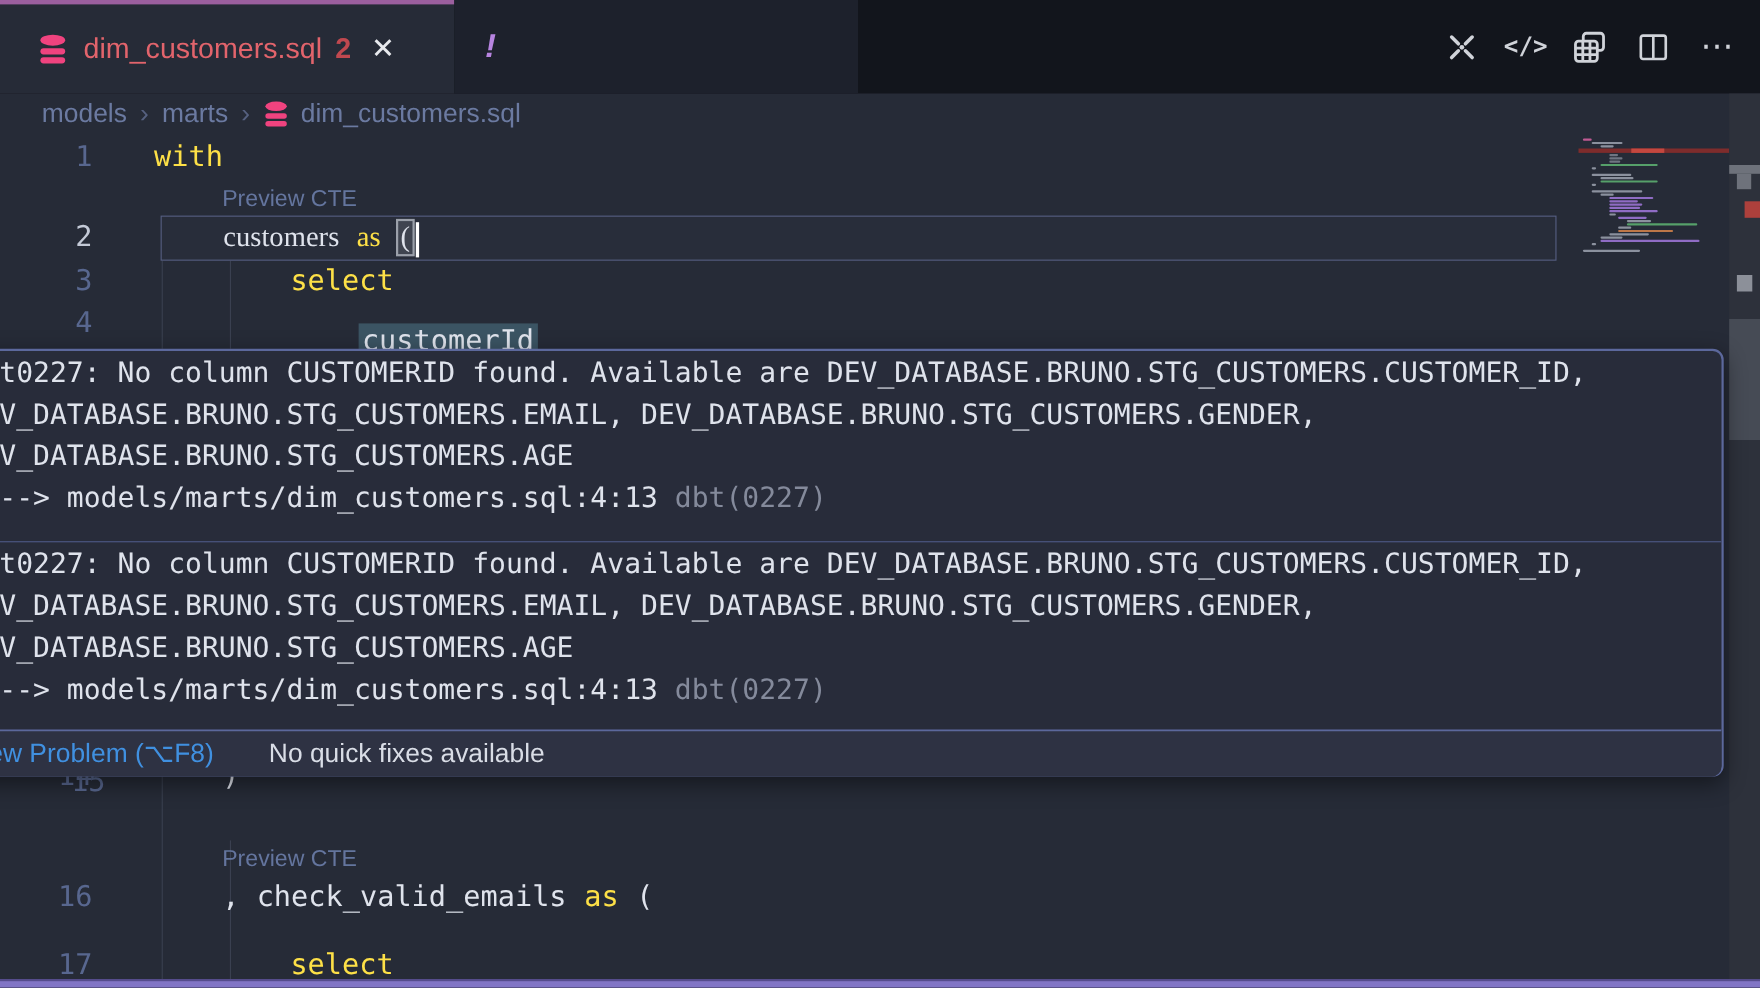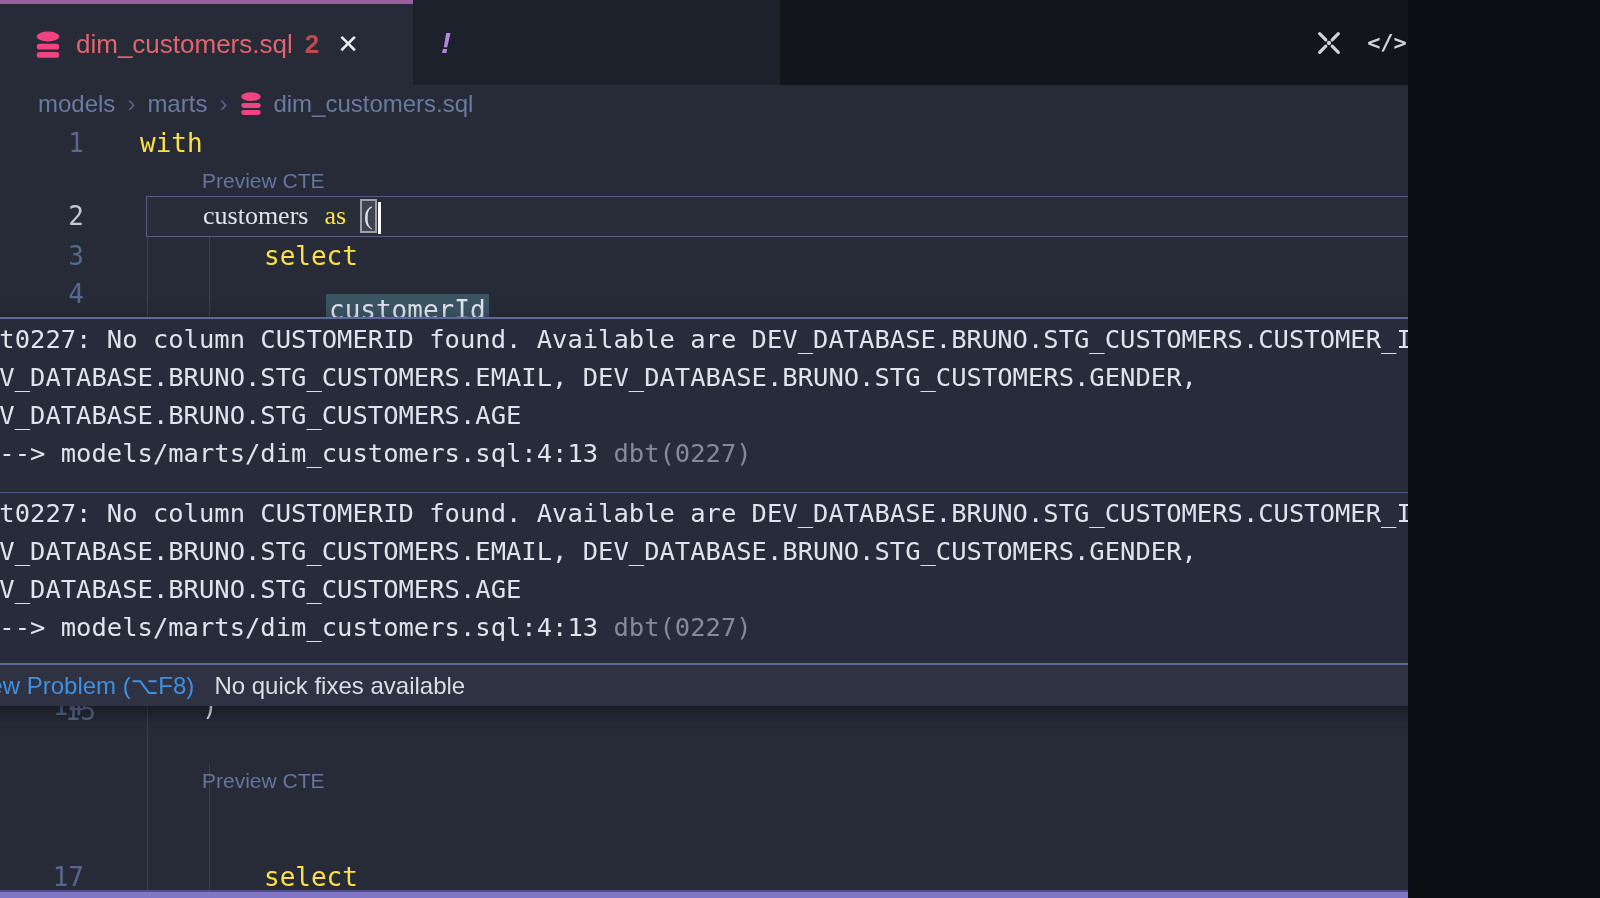--- a/index.html
+++ b/index.html
@@ -1,17 +1,17 @@
 <!DOCTYPE html>
 <html><head>
 <meta charset="utf-8">
 <style>
   * { margin:0; padding:0; box-sizing:border-box; }
   body { background:#0d0f15; font-family:"Liberation Sans", sans-serif; }
-  .app { position:relative; width:1408px; height:898px; overflow:hidden; background:#262b37; }
+  .app { position:relative; width:1600px; height:898px; overflow:hidden; background:#262b37; }
 
   
   .tabbar { position:absolute; left:0; top:0; width:1600px; height:85px; background:#12151c; }
   .tab { position:absolute; top:0; height:85px; display:flex; align-items:center; cursor:pointer; }
   .tab-active { left:0; width:413px; background:#262b37; border-top:4px solid #9b5f9e; padding-left:34px; }
   .tab-inactive { left:413px; width:367px; background:#1d212c; padding-left:28px; }
   .tab-title { font-size:26px; margin-left:14px; }
   .tab-title.mod { color:#e2646c; }
   .tab-title.ital { color:#7384ab; font-style:italic; margin-left:18px; }
   .tab-badge { color:#c0484f; font-size:26px; font-weight:600; margin-left:12px; }
@@ -52,21 +52,21 @@
   .deco { position:absolute; }
 
   
   .hover-panel { position:absolute; left:-45px; top:317px; width:1612px; height:389px; background:#282c3a; border:2px solid #5c689c; border-radius:10px; z-index:5; box-shadow:0 6px 20px rgba(0,0,0,0.45); }
   .hover-body { height:344px; overflow:hidden; padding:1px 20px 0 27px; }
   .hline { font-family:"DejaVu Sans Mono", monospace; font-size:25.5px; line-height:38px; color:#dfe3ec; white-space:pre; }
   .hsrc { color:#848a9b; }
   .hover-divider { border-top:1.5px solid #4f5a88; margin:20px -20px 0 -27px; padding-top:1px; }
   .hover-status { height:43px; background:#2e3243; border-top:2px solid #5c689c; border-radius:0 0 9px 9px; display:flex; align-items:center; padding-left:27px; font-size:24px; }
   .hlink { color:#4090e0; cursor:pointer; white-space:pre; }
-  .hnofix { color:#d9dde6; margin-left:20px; }
+  .hnofix { color:#d9dde6; margin-left:50px; }
 
   
   .bottom-accent { position:absolute; left:0; bottom:0; width:1600px; height:8px; background:#8175c5; border-top:2px solid #554c8c; z-index:6; }
 
   svg { display:block; }
 </style>
 </head>
 <body>
 
 <div class="app">
@@ -169,20 +169,24 @@
 
   <div class="ed-row" style="top:687px; height:39px; line-height:39px;">
     <span class="gutter">14</span>
     <span style="position:absolute; left:202px;">)</span>
   </div>
   <div class="ed-row" style="top:692px; height:38px; line-height:38px;margin-left:12px;">
     <span class="gutter">15</span>
   </div>
   <div class="ed-row" style="top:766px; height:30px; line-height:30px;">
     <span class="lens" style="position:absolute; left:202px;">Preview CTE</span>
+  </div>
+  <div class="ed-row" style="top:797px; height:39px; line-height:39px;">
+    <span class="gutter">16</span>
+    <span style="position:absolute; left:202px; white-space:pre;"><span>, check_valid_emails</span><span class="kw gap-l">as</span><span class="gap-l">(</span></span>
   </div>
   <div class="ed-row" style="top:836px; height:38px; line-height:38px;margin-top:22px;">
     <span class="gutter">17</span>
     <span style="position:absolute; left:264px;"><span class="kw">select</span></span>
   </div>
 
   <div class="minimap">
       <div class="mm-bar" style="margin-left: 4px; width: 8px; background: rgb(192, 90, 147);"></div>
       <div class="mm-bar" style="margin-left: 12px; width: 28px; background: rgb(139, 145, 158);"></div>
       <div class="mm-bar" style="margin-left: 20px; width: 12px; background: rgb(139, 145, 158);"></div>

